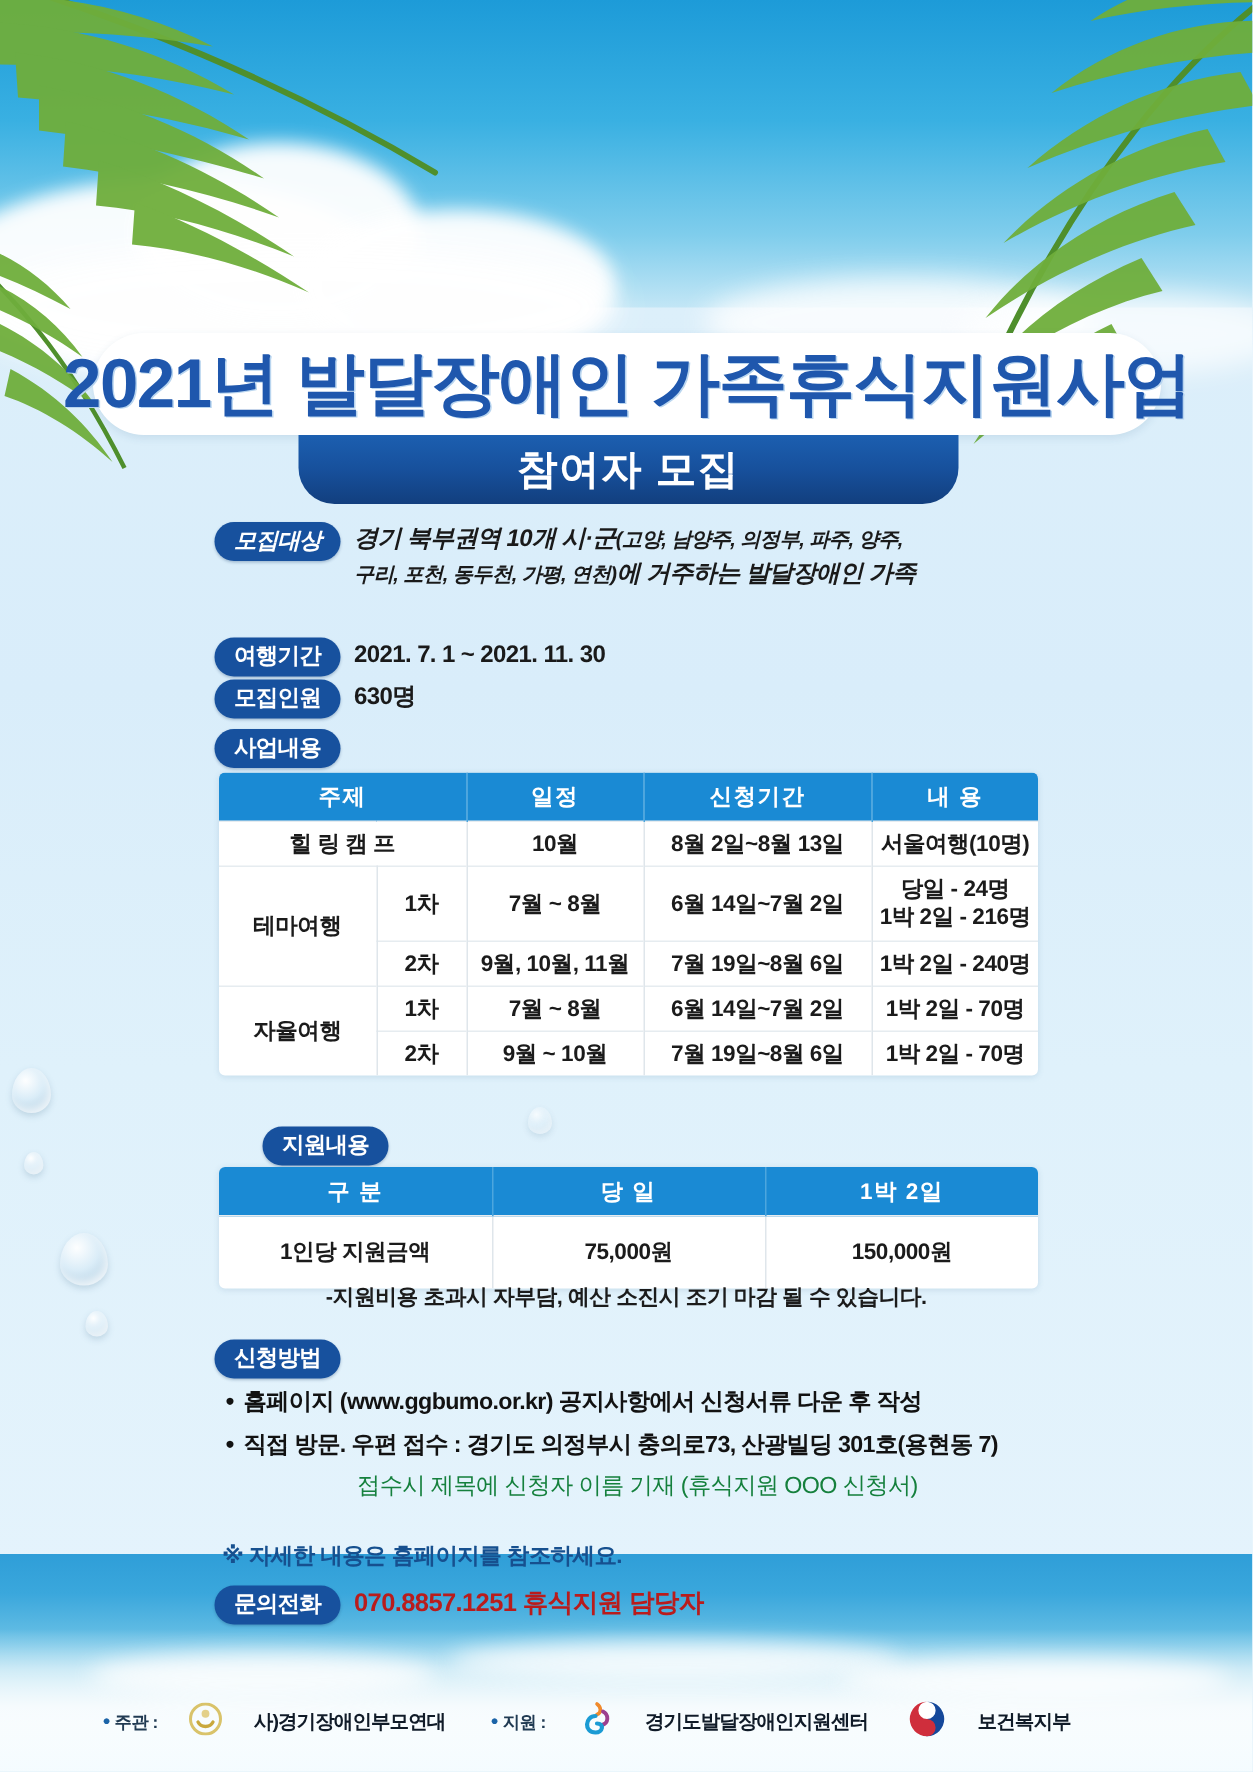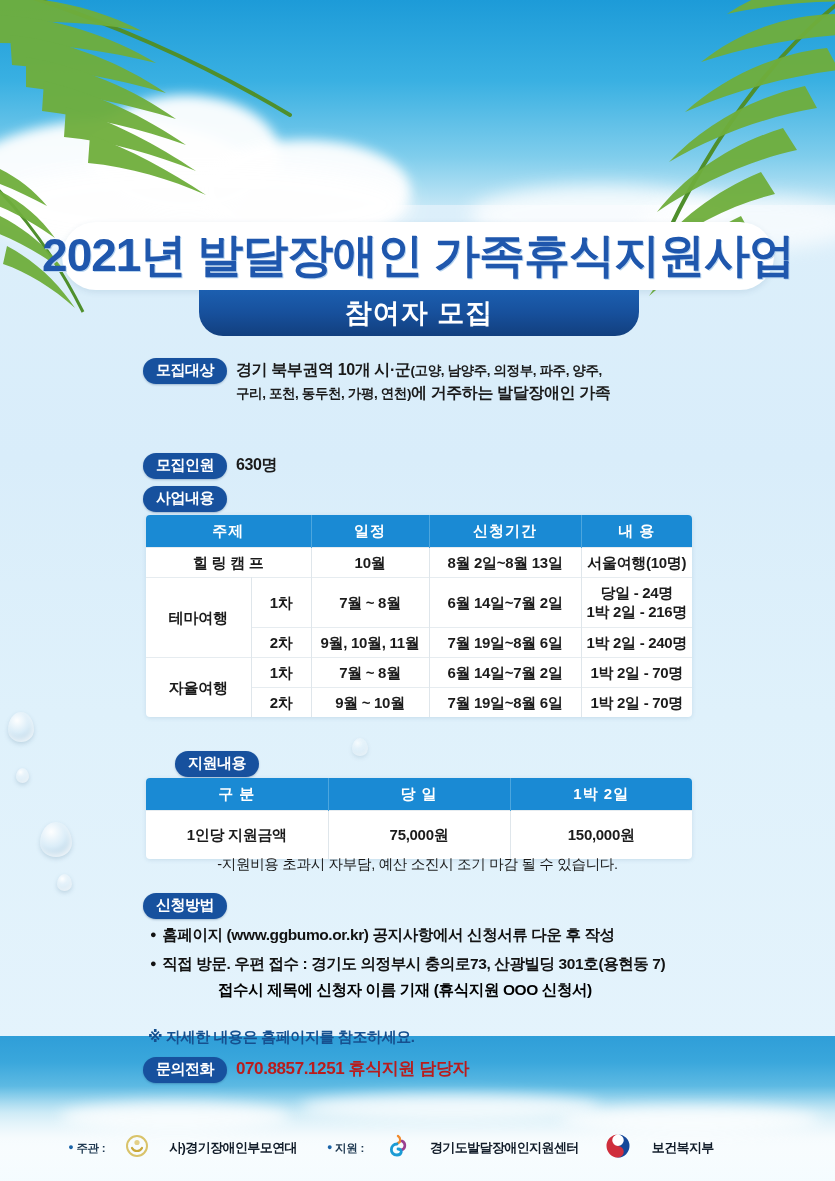--- a/index.html
+++ b/index.html
@@ -80,21 +80,21 @@
     padding:3px 13px 4px 13px;border-radius:13px;
     letter-spacing:-0.5px;white-space:nowrap;
     box-shadow:0 1px 2px rgba(20,60,110,.3);
   }
   .row{position:absolute;display:flex;align-items:flex-start;}
   .row .val{
     font-size:16px;color:#1a1a1a;font-weight:bold;letter-spacing:-0.4px;
     margin-left:9px;line-height:1.45;
   }
   .val .small{font-size:13.5px;}
-  #row-target{left:143px;top:358px;width:580px;}
+  #row-target{left:143px;top:348px;width:580px;font-style:italic;}
   #row-period{left:143px;top:425px;}
   #row-count{left:143px;top:453px;}
   #lbl-program{position:absolute;left:143px;top:486px;}
   #lbl-support{position:absolute;left:143px;top:751px;padding-left:32px;}
   #lbl-apply{position:absolute;left:143px;top:893px;}
   
   .tbl{
     position:absolute;
     background:#ffffff;
     border-radius:4px;
@@ -119,32 +119,32 @@
     padding:5px 2px;
     line-height:1.28;
   }
   .tbl td:last-child{border-right:none;}
   .tbl tr:first-child td{border-top:none;}
   td.vmerge{vertical-align:middle;}
   .spread{letter-spacing:4px;}
   
   #support-note{
     position:absolute;left:0;top:855px;width:835px;text-align:center;
-    font-size:14.5px;font-weight:normal;color:#1b1b1b;letter-spacing:-0.3px;
+    font-size:14.5px;font-weight:bold;color:#1b1b1b;letter-spacing:-0.3px;
   }
   
   .apply-list{position:absolute;left:150px;top:925px;width:640px;}
   .apply-item{
     font-size:15.5px;color:#121212;font-weight:bold;letter-spacing:-0.4px;
     margin-bottom:9px;line-height:1.3;
   }
   .bullet{font-size:11px;vertical-align:2px;margin-right:6px;}
   .apply-sub{
-    font-size:15.5px;color:#000000;font-weight:bold;letter-spacing:-0.4px;
-    margin-left:68px;margin-top:-3px;
+    font-size:15.5px;color:#15803d;font-weight:normal;letter-spacing:-0.4px;
+    margin-left:88px;margin-top:-3px;
   }
   #apply-ref{
     position:absolute;left:148px;top:1028px;
     font-size:15px;font-weight:bold;color:#16508f;letter-spacing:-0.4px;
   }
   
   #row-contact{left:143px;top:1057px;}
   #row-contact .val{color:#b91c1c;font-size:17px;}
   
   .footer{
@@ -243,20 +243,24 @@
   </div>
 
   <div class="row" id="row-target">
     <span class="pill">모집대상</span>
     <span class="val">
       <span>경기 북부권역 10개 시·군</span><span class="small">(고양, 남양주, 의정부, 파주, 양주,</span><br>
       <span class="small">구리, 포천, 동두천, 가평, 연천)</span><span>에 거주하는 발달장애인 가족</span>
     </span>
   </div>
 
+  <div class="row" id="row-period">
+    <span class="pill">여행기간</span>
+    <span class="val">2021. 7. 1 ~ 2021. 11. 30</span>
+  </div>
 
   <div class="row" id="row-count">
     <span class="pill">모집인원</span>
     <span class="val">630명</span>
   </div>
 
   <div id="lbl-program">
     <span class="pill">사업내용</span>
   </div>
 

